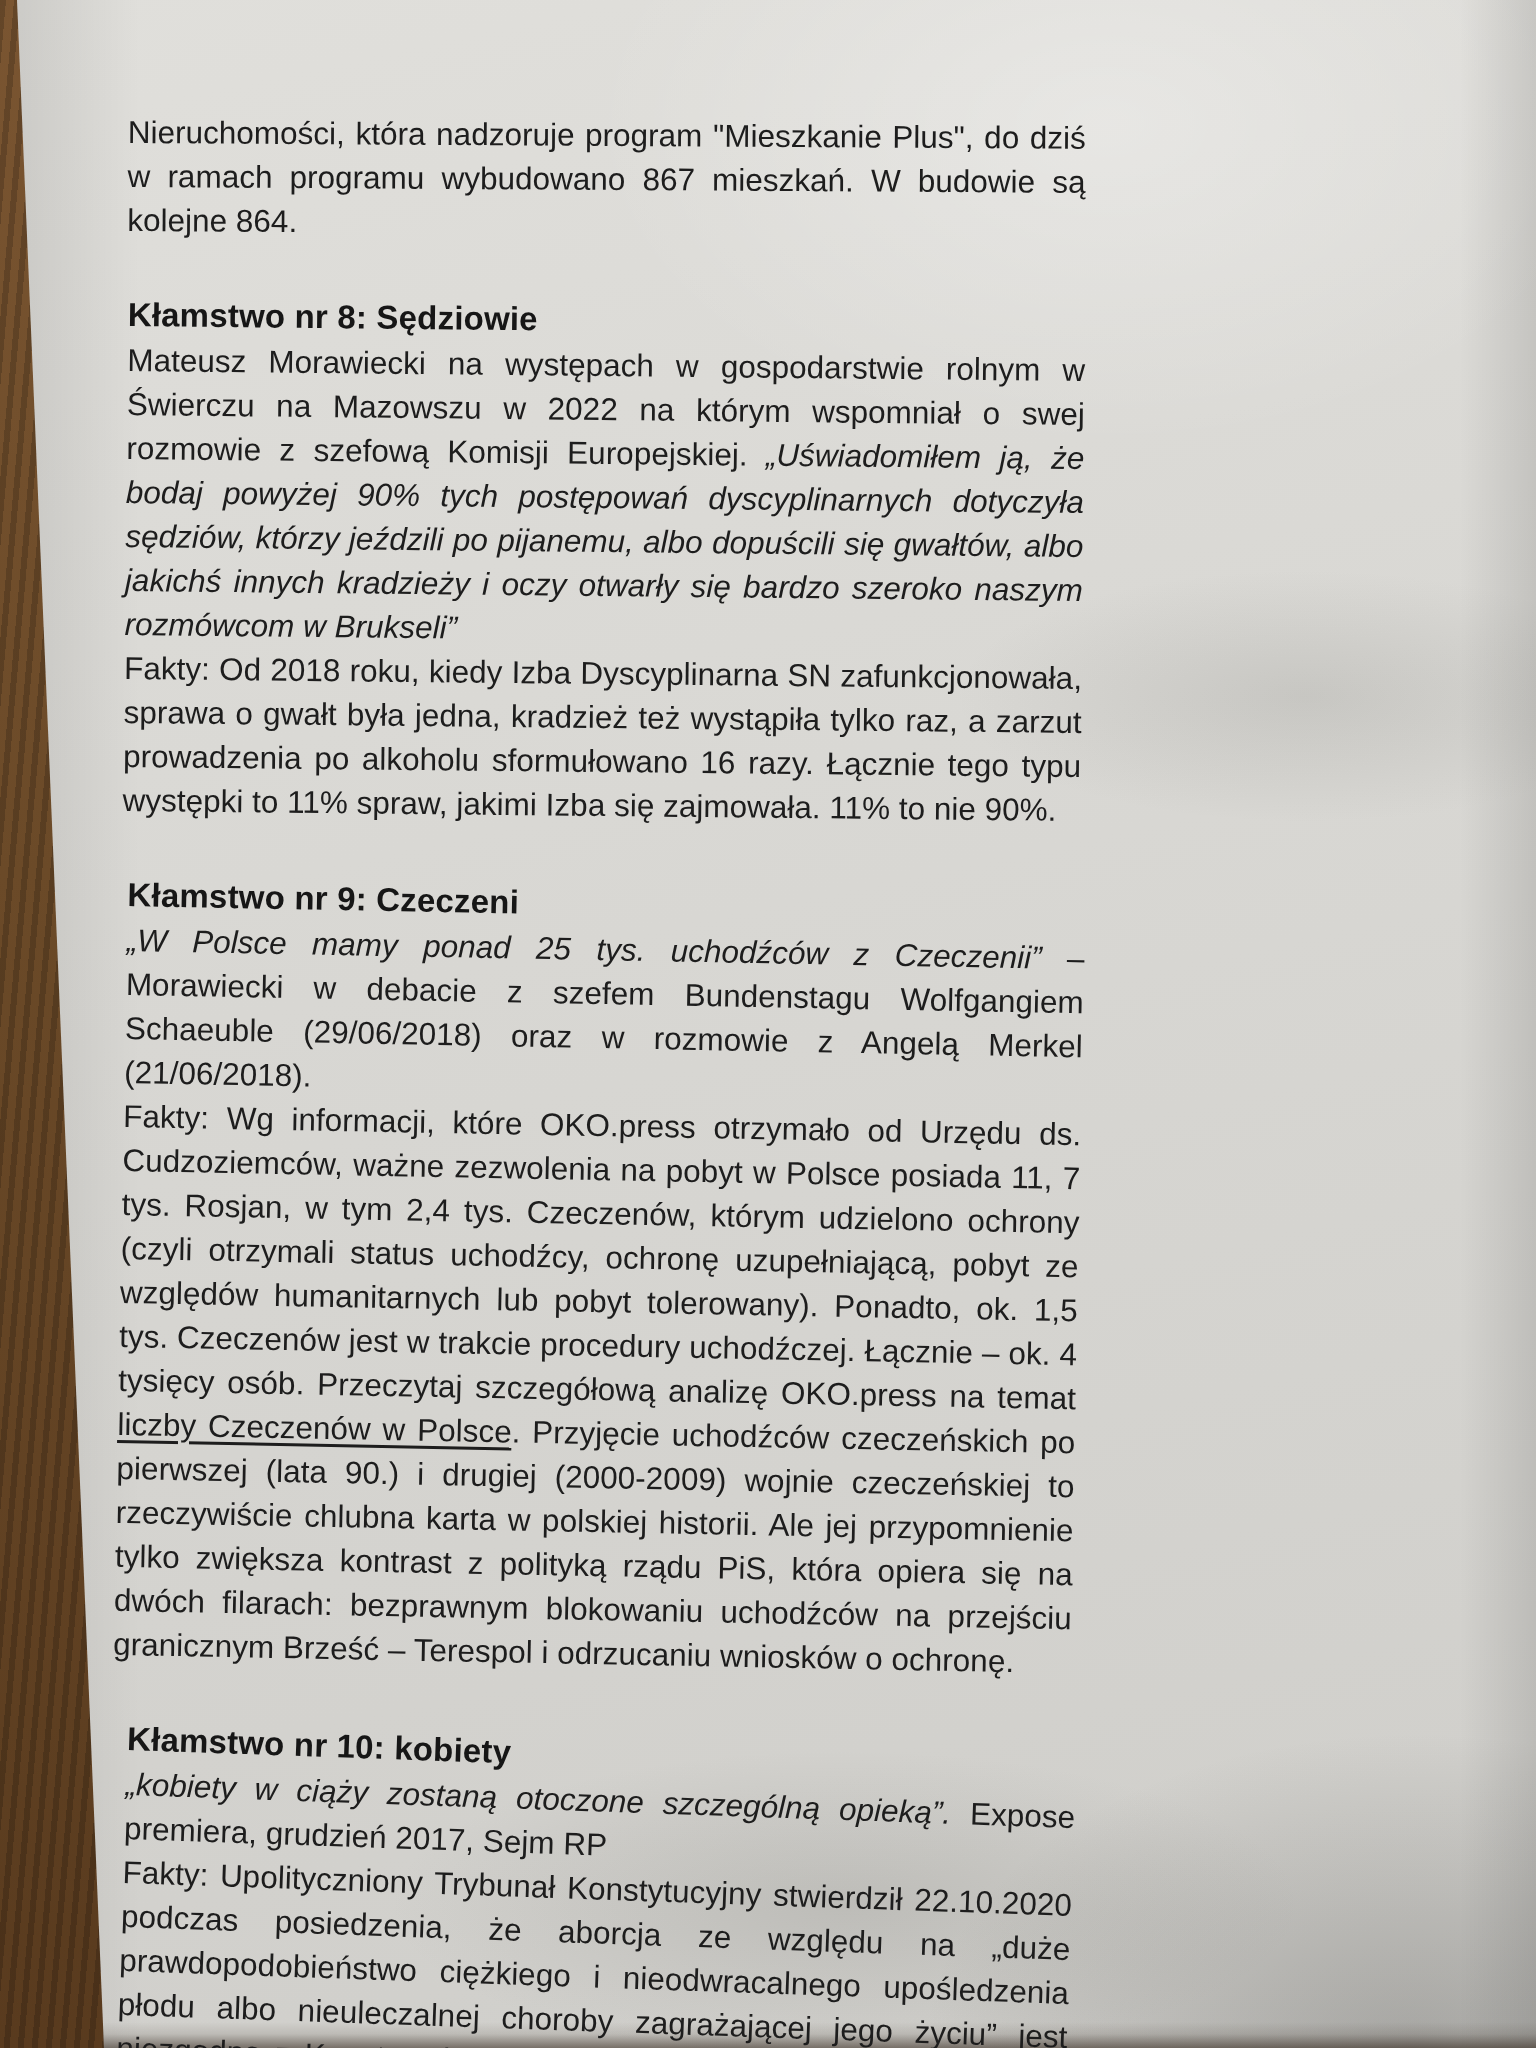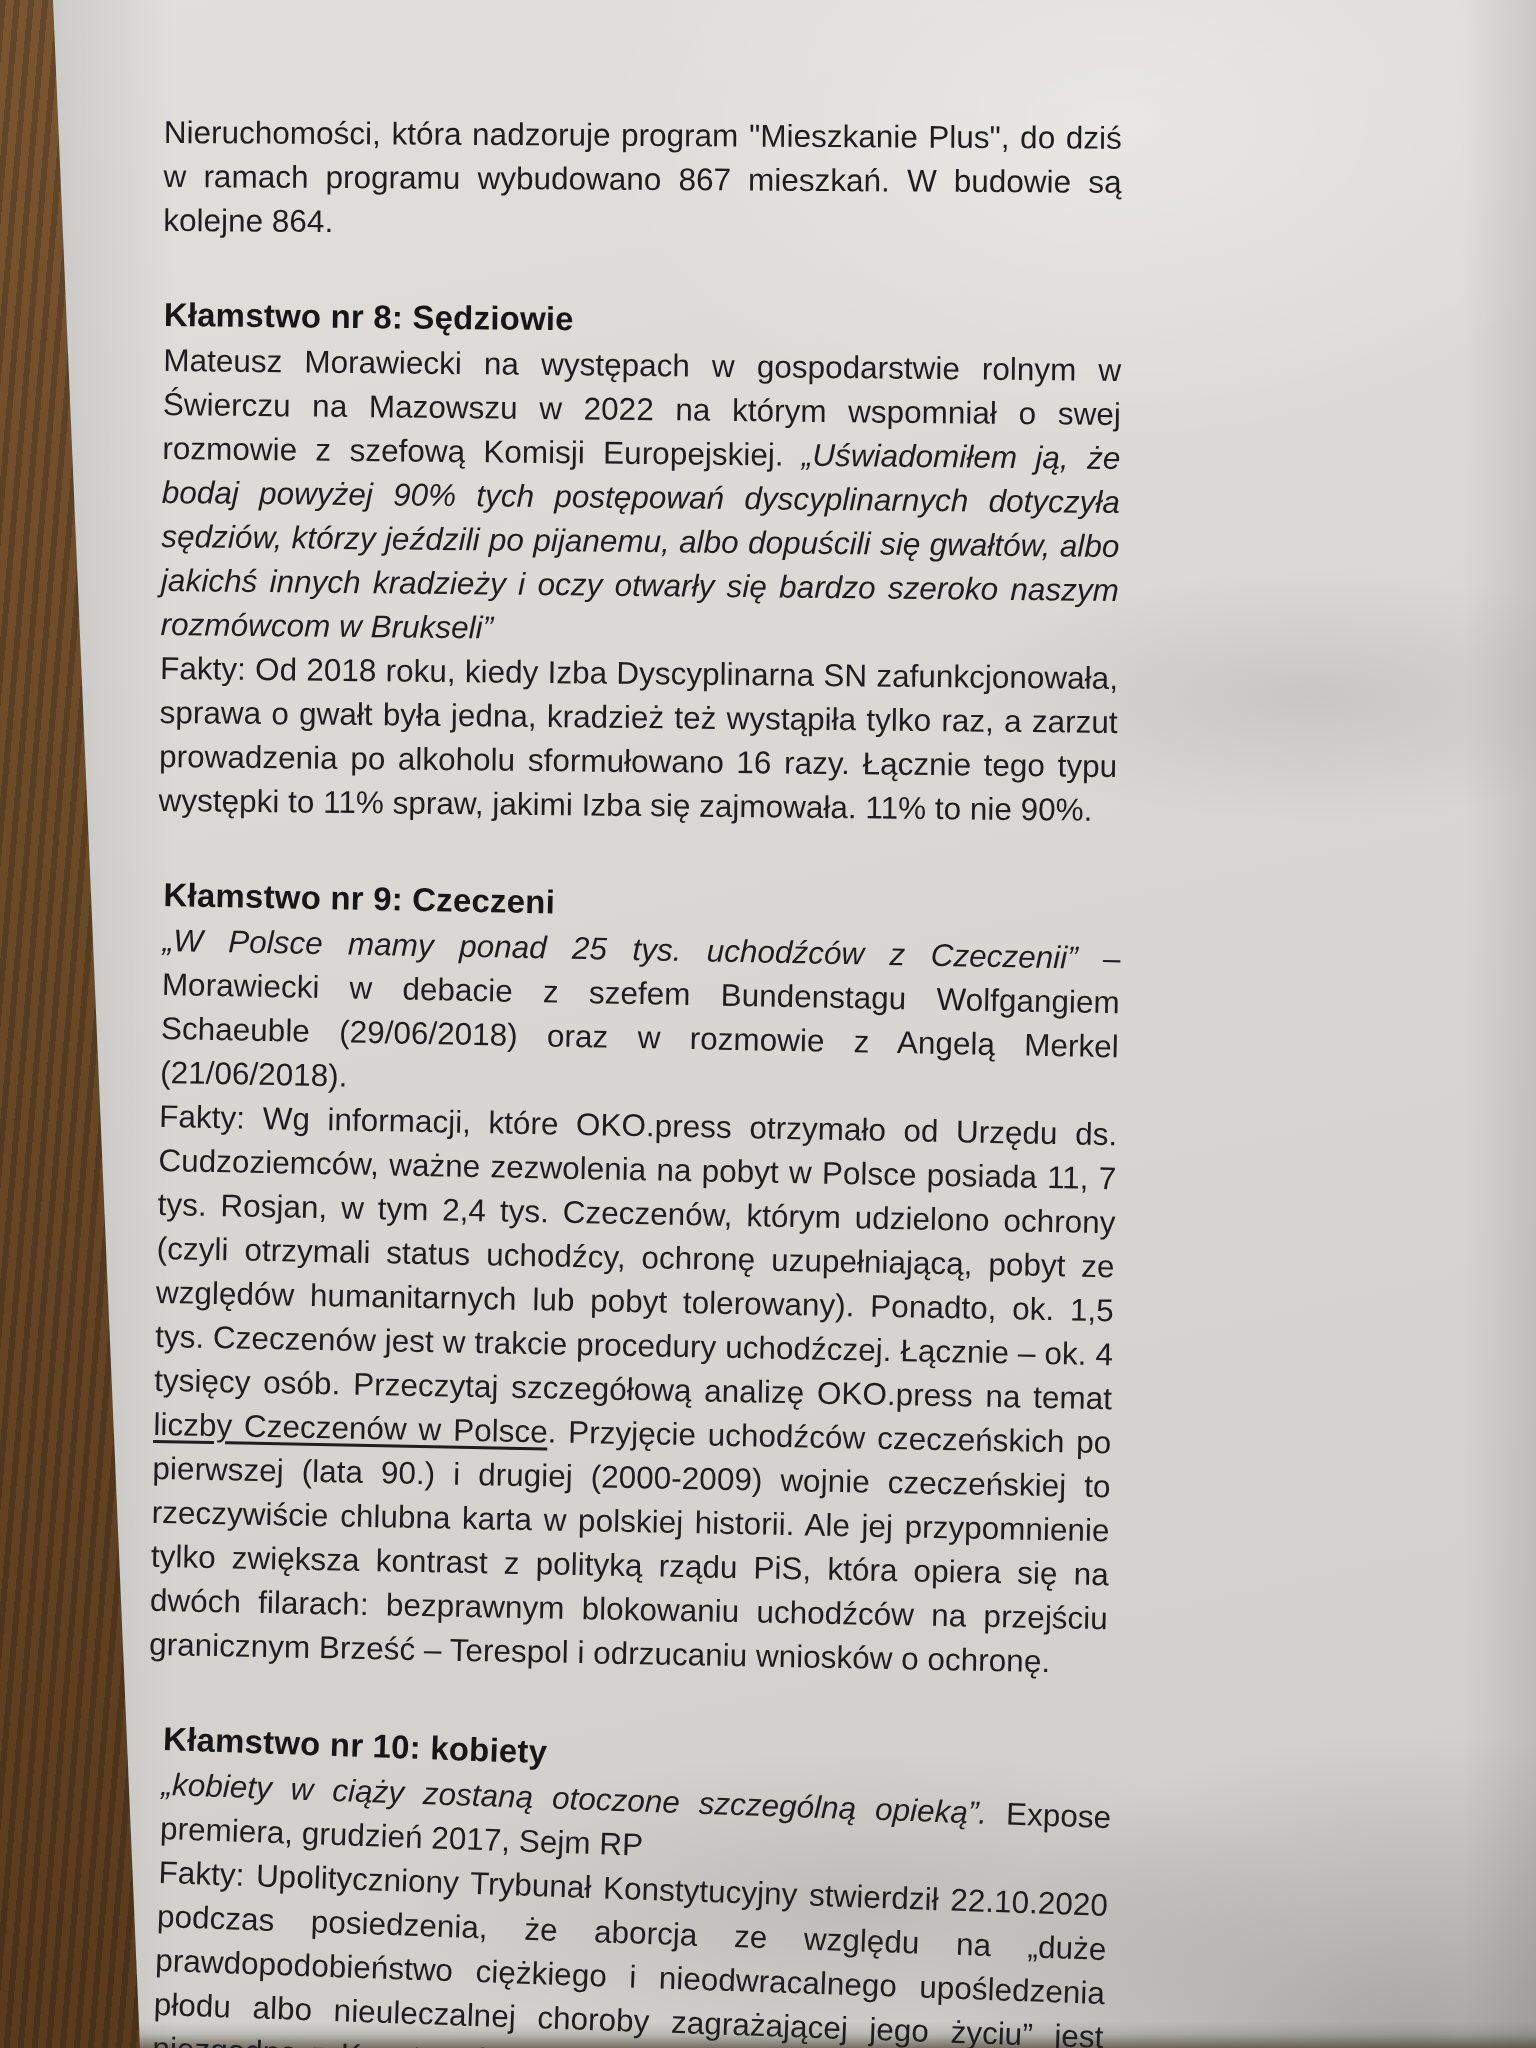--- a/index.html
+++ b/index.html
@@ -23,21 +23,20 @@
       radial-gradient(ellipse 700px 450px at 92% 100%, rgba(60,60,58,0.28), rgba(0,0,0,0) 70%),
       
       radial-gradient(ellipse 800px 500px at 72% 6%, rgba(255,255,255,0.30), rgba(0,0,0,0) 65%),
       
       radial-gradient(ellipse 500px 180px at 85% 34%, rgba(120,120,115,0.18), rgba(0,0,0,0) 70%),
       
       radial-gradient(ellipse 650px 220px at 55% 93%, rgba(110,110,105,0.20), rgba(0,0,0,0) 70%),
       
       linear-gradient(to right, rgba(0,0,0,0.10) 0, rgba(0,0,0,0) 140px),
       linear-gradient(168deg,#e0dfdb 0%, #d8d7d3 45%, #cfceca 100%);
-    margin-left: 36px;
   }
   .content{
     position:absolute;left:128px;top:110px;width:958px;
     color:#1d1d1d;font-size:31.5px;line-height:44px;
     text-align:justify;
   }
   p{margin:0;}
   h2{
     margin:0;font-size:33px;line-height:46px;font-weight:700;
     color:#161616;text-align:left;letter-spacing:0.2px;

